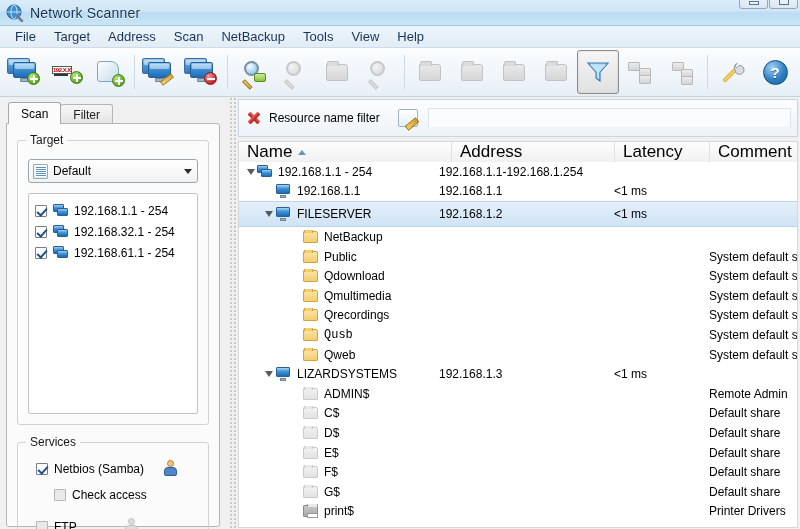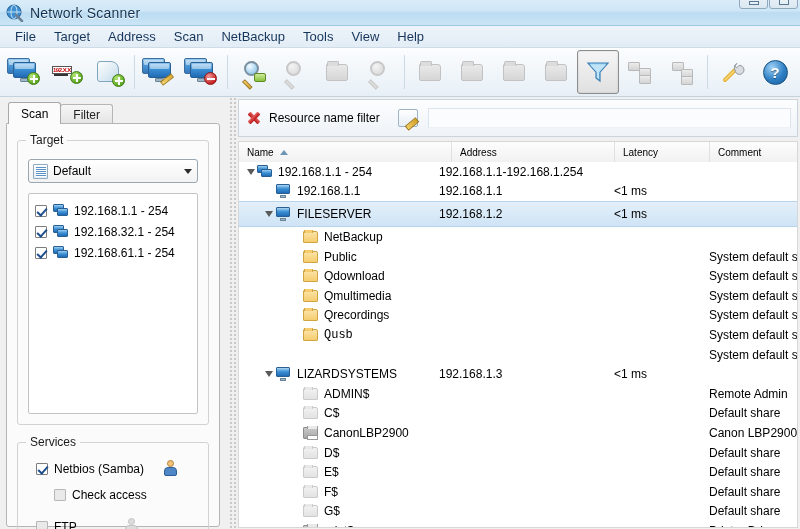--- a/index.html
+++ b/index.html
@@ -306,21 +306,21 @@
     flex:1; height:20px; margin-left:10px; margin-right:6px;
     background:#fafcfd; border:1px solid #dde5ec; border-bottom-color:#eef2f6;
   }
 
   .listheader {
     position:absolute; left:0; top:42px; right:0; height:22px;
     background: linear-gradient(to bottom,#fdfdfd,#f1f1f1);
     border:1px solid #d7d7d7; border-bottom:1px solid #cacaca;
     display:flex; align-items:center;
   }
-  .hcell { font-size:10px; padding-left:8px; position:relative; height:100%; display:flex; align-items:center; }
+  .hcell { font-size:17px; padding-left:8px; position:relative; height:100%; display:flex; align-items:center; }
   .hcell + .hcell { border-left:1px solid #e0e0e0; }
   .sort-asc {
     width:0;height:0;margin-left:6px;
     border-left:4px solid transparent;border-right:4px solid transparent;
     border-bottom:5px solid #6f95b5;
   }
   .listview {
     position:absolute; left:0; top:63px; right:0; bottom:0;
     background:#fff; border:1px solid #d7d7d7; border-top:0; overflow:hidden;
   }
@@ -737,20 +737,25 @@
           <div class="cell-name" style="padding-left: 52px; width: 212px; font-family: Liberation Mono, monospace;">
             <span style="width: 12px; display: inline-flex; align-items: center; justify-content: center; flex: 0 0 auto;"></span>
             <span class="sm-folder" style="margin-right: 6px; flex: 0 0 auto; display: inline-flex; align-items: center;"></span>
             <span>Qusb</span>
           </div>
           <div class="cell-addr"></div>
           <div class="cell-lat"></div>
           <div class="cell-com">System default sha</div>
         </div>
         <div class="row">
+          <div class="cell-name" style="padding-left: 52px; width: 212px;">
+            <span style="width: 12px; display: inline-flex; align-items: center; justify-content: center; flex: 0 0 auto;"></span>
+            <span class="sm-folder" style="margin-right: 6px; flex: 0 0 auto; display: inline-flex; align-items: center;"></span>
+            <span>Qweb</span>
+          </div>
           <div class="cell-addr"></div>
           <div class="cell-lat"></div>
           <div class="cell-com">System default sha</div>
         </div>
         <div class="row">
           <div class="cell-name" style="padding-left: 24px; width: 212px;">
             <span style="width: 12px; display: inline-flex; align-items: center; justify-content: center; flex: 0 0 auto;">
               <span class="twisty open"></span>
             </span>
             <span class="mini-mon" style="margin-right: 6px; flex: 0 0 auto; display: inline-flex; align-items: center;">
@@ -779,30 +784,20 @@
             <span class="sm-folder gray" style="margin-right: 6px; flex: 0 0 auto; display: inline-flex; align-items: center;"></span>
             <span>C$</span>
           </div>
           <div class="cell-addr"></div>
           <div class="cell-lat"></div>
           <div class="cell-com">Default share</div>
         </div>
         <div class="row">
           <div class="cell-name" style="padding-left: 52px; width: 212px;">
             <span style="width: 12px; display: inline-flex; align-items: center; justify-content: center; flex: 0 0 auto;"></span>
-            <span class="printer-ic" style="margin-right: 6px; flex: 0 0 auto; display: inline-flex; align-items: center;"></span>
-            <span>CanonLBP2900</span>
-          </div>
-          <div class="cell-addr"></div>
-          <div class="cell-lat"></div>
-          <div class="cell-com">Canon LBP2900</div>
-        </div>
-        <div class="row">
-          <div class="cell-name" style="padding-left: 52px; width: 212px;">
-            <span style="width: 12px; display: inline-flex; align-items: center; justify-content: center; flex: 0 0 auto;"></span>
             <span class="sm-folder gray" style="margin-right: 6px; flex: 0 0 auto; display: inline-flex; align-items: center;"></span>
             <span>D$</span>
           </div>
           <div class="cell-addr"></div>
           <div class="cell-lat"></div>
           <div class="cell-com">Default share</div>
         </div>
         <div class="row">
           <div class="cell-name" style="padding-left: 52px; width: 212px;">
             <span style="width: 12px; display: inline-flex; align-items: center; justify-content: center; flex: 0 0 auto;"></span>

